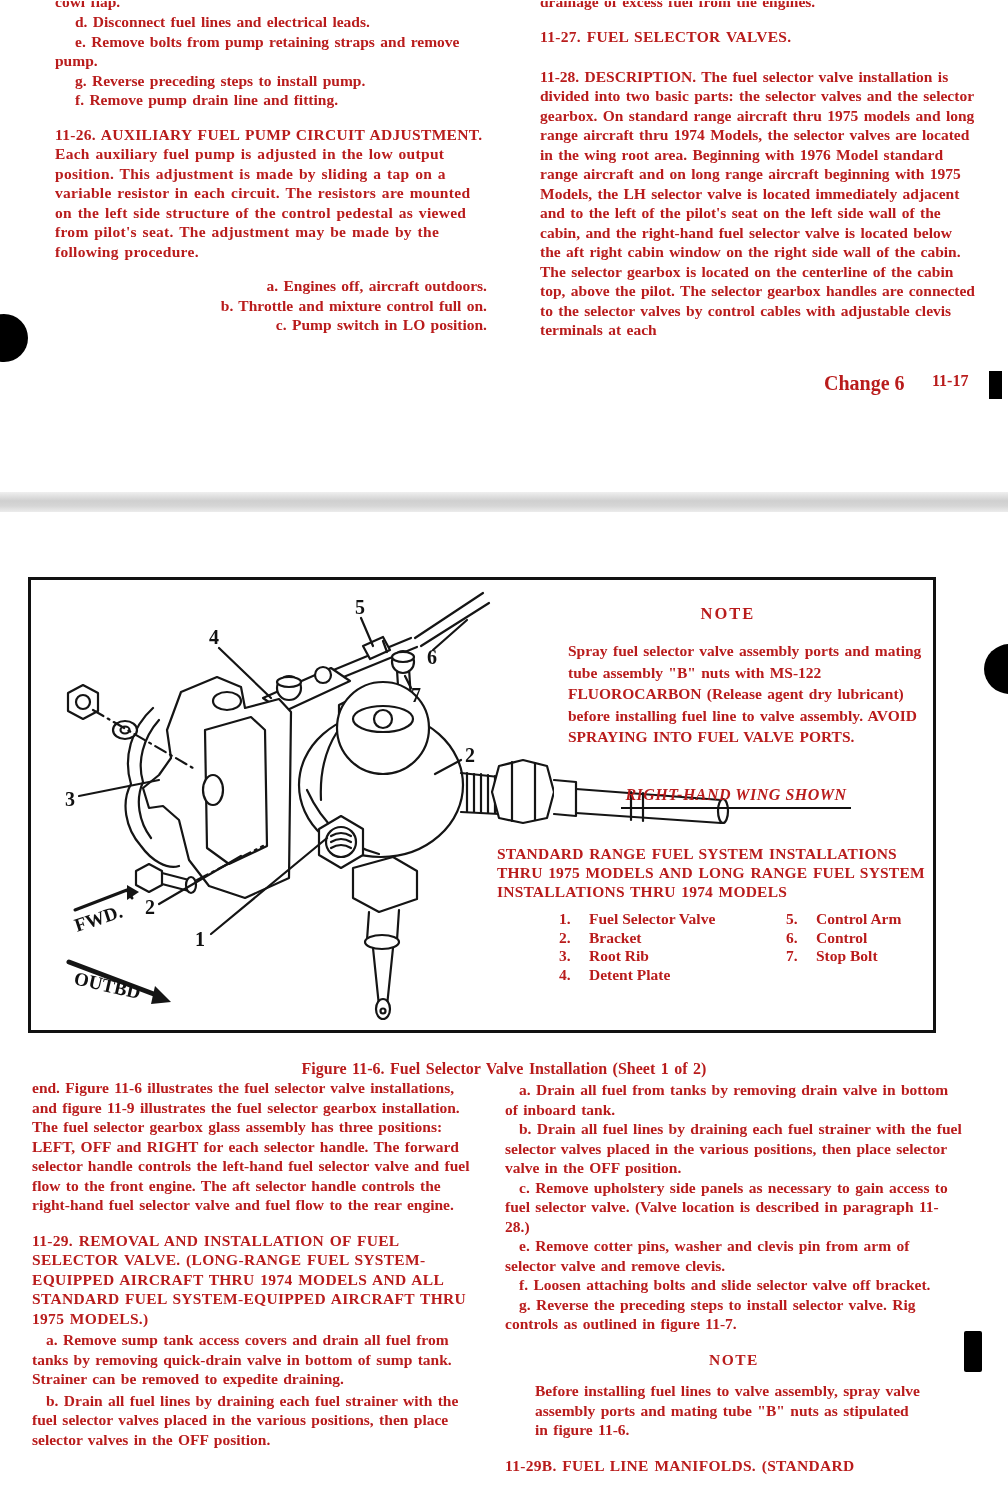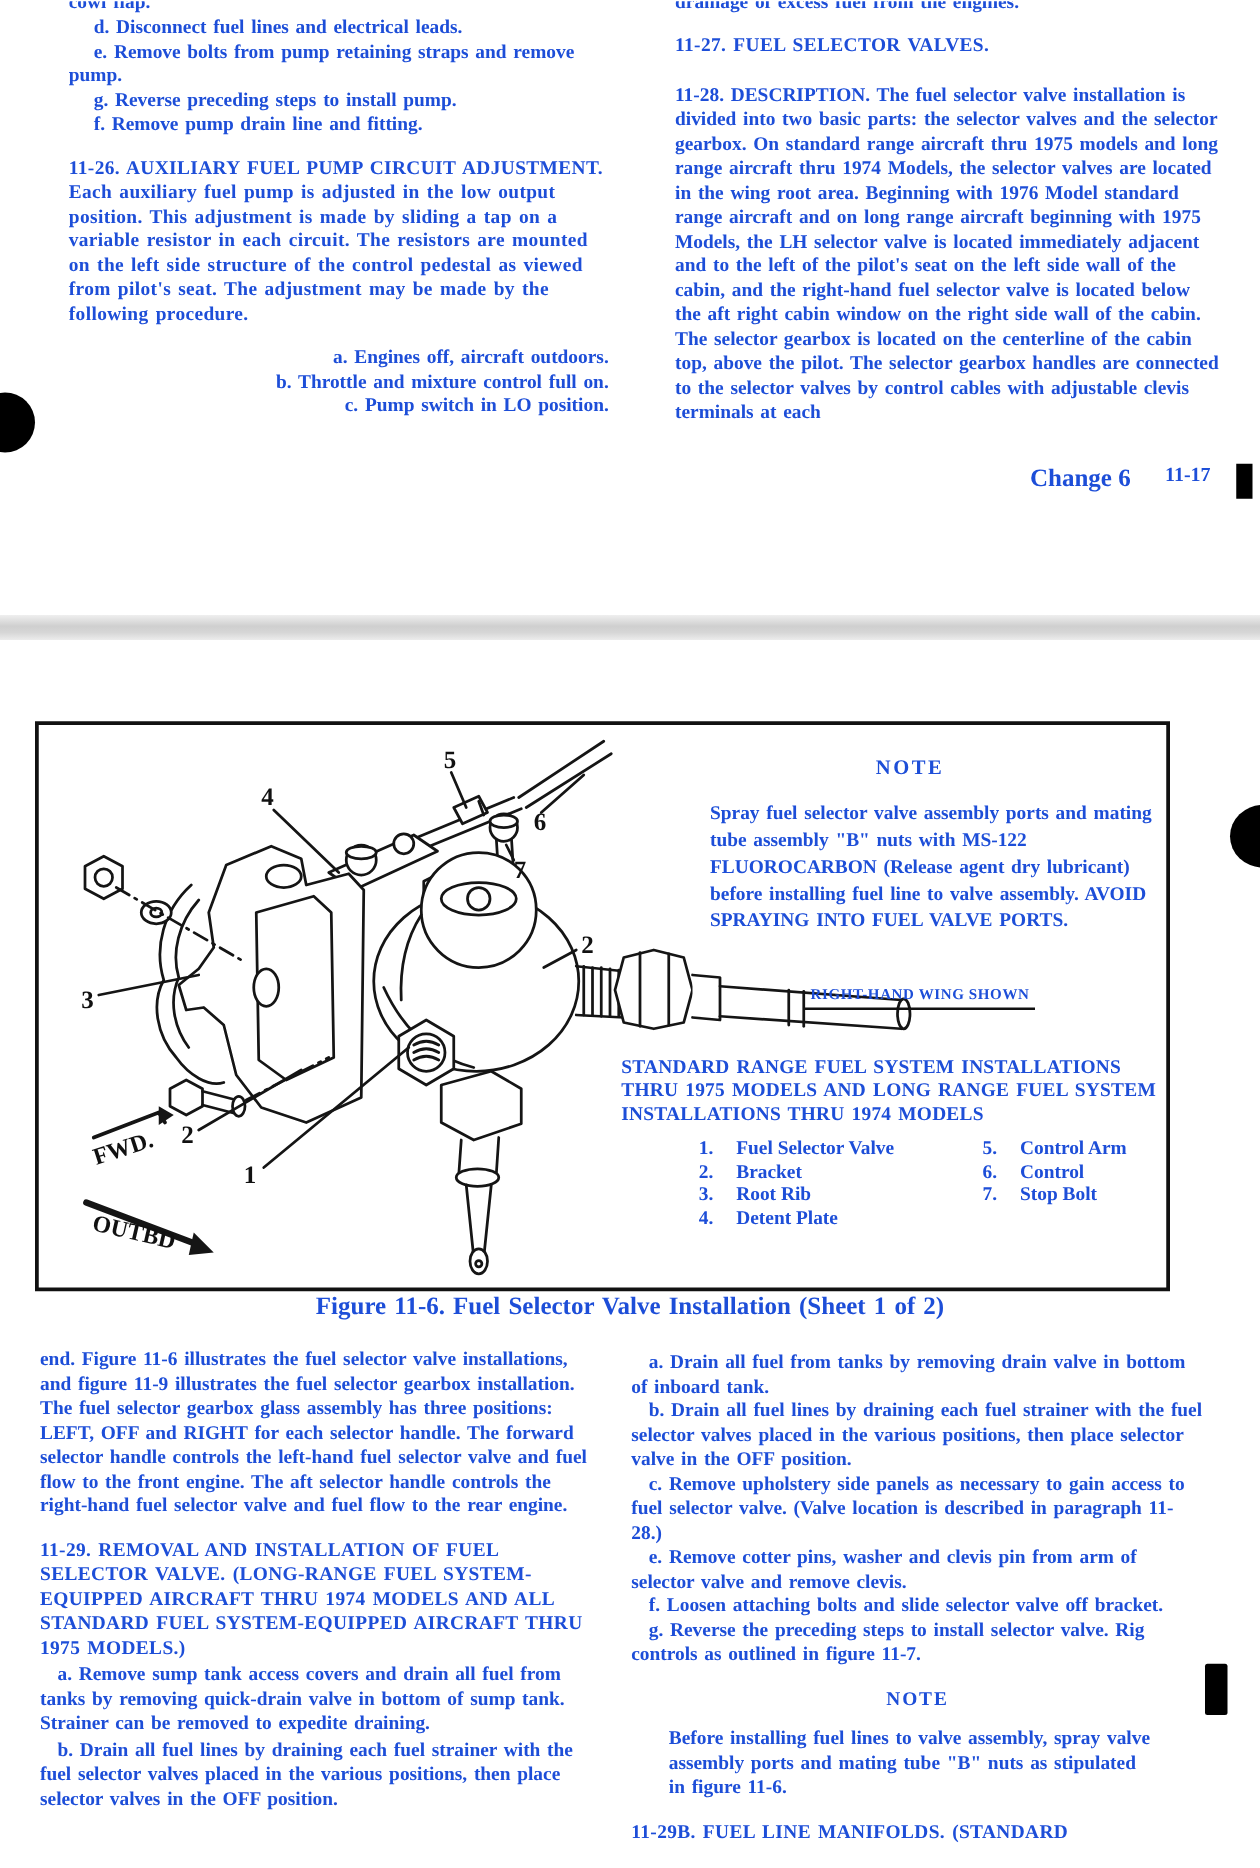--- a/index.html
+++ b/index.html
@@ -1,17 +1,17 @@
 <!DOCTYPE html>
 <html><head>
 <meta charset="utf-8">
 <style>
   html,body{margin:0;padding:0;background:#ffffff;}
   .canvas{position:relative;width:1008px;height:1494px;background:#fff;overflow:hidden;
-          font-family:"Liberation Serif",serif;font-weight:700;color:#1d4ed8;
+          font-family:"Liberation Serif",serif;font-weight:700;color:#b91c1c;
           -webkit-font-smoothing:antialiased;}
   p{margin:0;font-size:15.5px;line-height:19.5px;word-spacing:1.5px;}
   .col{position:absolute;}
   .clip{height:11px;overflow:hidden;}
   .clip p{margin-top:-9px;}
   .li{text-indent:20px;}
   .step{text-indent:14px;}
   .indent1{margin-left:36px;text-align:right;}
   .gap-s{margin-top:16px;}
   .gap-m{margin-top:15px;}
@@ -30,30 +30,30 @@
   .dot-left{position:absolute;left:-20px;top:314px;width:48px;height:48px;border-radius:50%;background:#000;}
   .dot-right{position:absolute;left:984px;top:644px;width:52px;height:50px;border-radius:50%;background:#000;}
   .bar1{position:absolute;left:989px;top:371px;width:13px;height:28px;background:#000;}
   .bar2{position:absolute;left:964px;top:1331px;width:18px;height:41px;background:#000;border-radius:2px;}
   
   .figure-box{position:absolute;left:28px;top:577px;width:902px;height:450px;border:3px solid #111;background:#fff;}
   .fig-note-title{position:absolute;left:537px;top:24px;width:320px;text-align:center;font-size:16.5px;letter-spacing:2px;}
   .fig-note-body{position:absolute;left:537px;top:60px;width:372px;}
   .fig-note-body p{line-height:21.5px;}
   .fig-wing{position:absolute;left:560px;top:206px;width:290px;text-align:center;}
-  .fig-wing span{display:inline-block;border-bottom:2.5px solid #111;padding:0 4px 3px 4px;font-size:12px;letter-spacing:.5px;}
+  .fig-wing span{display:inline-block;border-bottom:2.5px solid #111;padding:0 4px 3px 4px;font-size:16px;letter-spacing:.5px;font-style:italic;}
   .fig-title{position:absolute;left:466px;top:264px;width:436px;}
   .fig-title p{font-size:15.5px;line-height:19px;letter-spacing:.2px;}
   .parts-col{position:absolute;top:330px;}
   .parts-col1{left:528px;width:230px;}
   .parts-col2{left:755px;width:150px;}
   .part-row{font-size:15.5px;line-height:18.5px;}
   .part-row .pn{display:inline-block;width:30px;}
   .caption{position:absolute;left:0;top:1036px;width:1008px;text-align:center;}
-  .caption p{font-size:20px;}
+  .caption p{font-size:16px;margin-top:23px;}
   
   .p2-left{left:32px;top:1078px;width:440px;}
   .p2-right{left:505px;top:1080px;width:458px;}
   .note-c{text-align:center;letter-spacing:1.5px;}
   .note-ind{margin-left:30px;width:392px;}
   svg text{font-family:"Liberation Serif",serif;font-weight:700;}
 </style>
 </head>
 <body>
 

